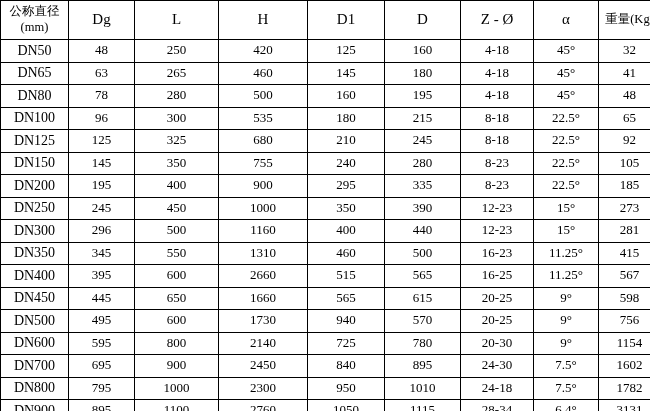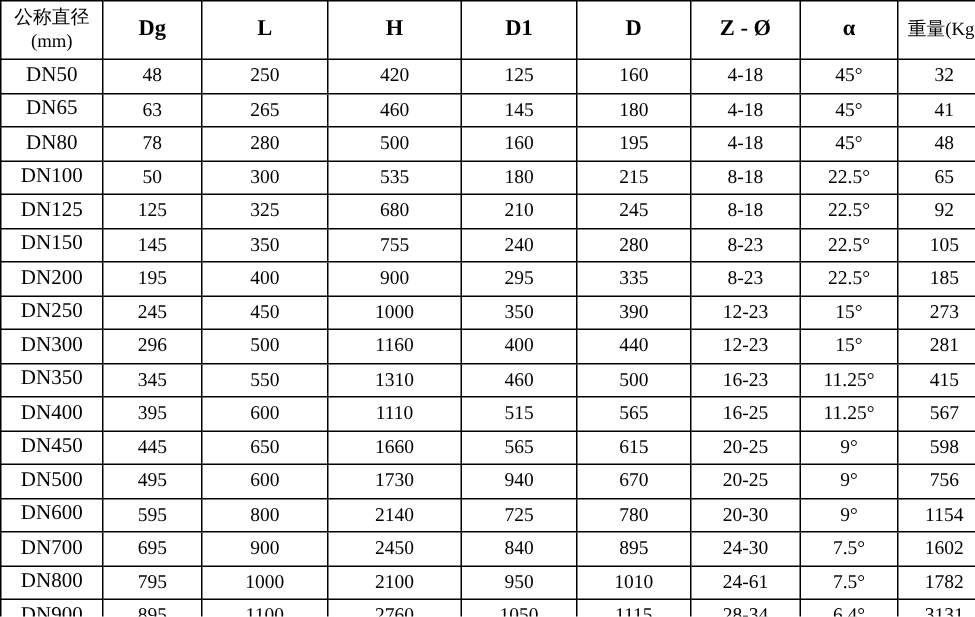--- a/index.html
+++ b/index.html
@@ -23,21 +23,21 @@
   #spec-table td, #spec-table th {
     border: 1px solid #000000;
     text-align: center;
     vertical-align: middle;
     font-weight: normal;
     padding: 0;
     line-height: 1.15;
   }
   #spec-table thead th {
     font-size: 15px;
-    font-weight: bold;
+    font-weight: normal;
     height: 38px;
   }
   #spec-table thead th.hdr-first {
     font-size: 12.5px;
     font-weight: normal;
     line-height: 1.25;
   }
   #spec-table tbody td {
     font-size: 13px;
     height: 21.5px;
@@ -113,21 +113,21 @@
         <td>280</td>
         <td>500</td>
         <td>160</td>
         <td>195</td>
         <td>4-18</td>
         <td>45°</td>
         <td>48</td>
       </tr>
       <tr>
         <td class="col-name">DN100</td>
-        <td>50</td>
+        <td>96</td>
         <td>300</td>
         <td>535</td>
         <td>180</td>
         <td>215</td>
         <td>8-18</td>
         <td>22.5°</td>
         <td>65</td>
       </tr>
       <tr>
         <td class="col-name">DN125</td>
@@ -192,21 +192,21 @@
         <td>460</td>
         <td>500</td>
         <td>16-23</td>
         <td>11.25°</td>
         <td>415</td>
       </tr>
       <tr>
         <td class="col-name">DN400</td>
         <td>395</td>
         <td>600</td>
-        <td>1110</td>
+        <td>2660</td>
         <td>515</td>
         <td>565</td>
         <td>16-25</td>
         <td>11.25°</td>
         <td>567</td>
       </tr>
       <tr>
         <td class="col-name">DN450</td>
         <td>445</td>
         <td>650</td>
@@ -216,21 +216,21 @@
         <td>20-25</td>
         <td>9°</td>
         <td>598</td>
       </tr>
       <tr>
         <td class="col-name">DN500</td>
         <td>495</td>
         <td>600</td>
         <td>1730</td>
         <td>940</td>
-        <td>670</td>
+        <td>570</td>
         <td>20-25</td>
         <td>9°</td>
         <td>756</td>
       </tr>
       <tr>
         <td class="col-name">DN600</td>
         <td>595</td>
         <td>800</td>
         <td>2140</td>
         <td>725</td>
@@ -247,24 +247,24 @@
         <td>840</td>
         <td>895</td>
         <td>24-30</td>
         <td>7.5°</td>
         <td>1602</td>
       </tr>
       <tr>
         <td class="col-name">DN800</td>
         <td>795</td>
         <td>1000</td>
-        <td>2100</td>
+        <td>2300</td>
         <td>950</td>
         <td>1010</td>
-        <td>24-61</td>
+        <td>24-18</td>
         <td>7.5°</td>
         <td>1782</td>
       </tr>
       <tr>
         <td class="col-name">DN900</td>
         <td>895</td>
         <td>1100</td>
         <td>2760</td>
         <td>1050</td>
         <td>1115</td>

